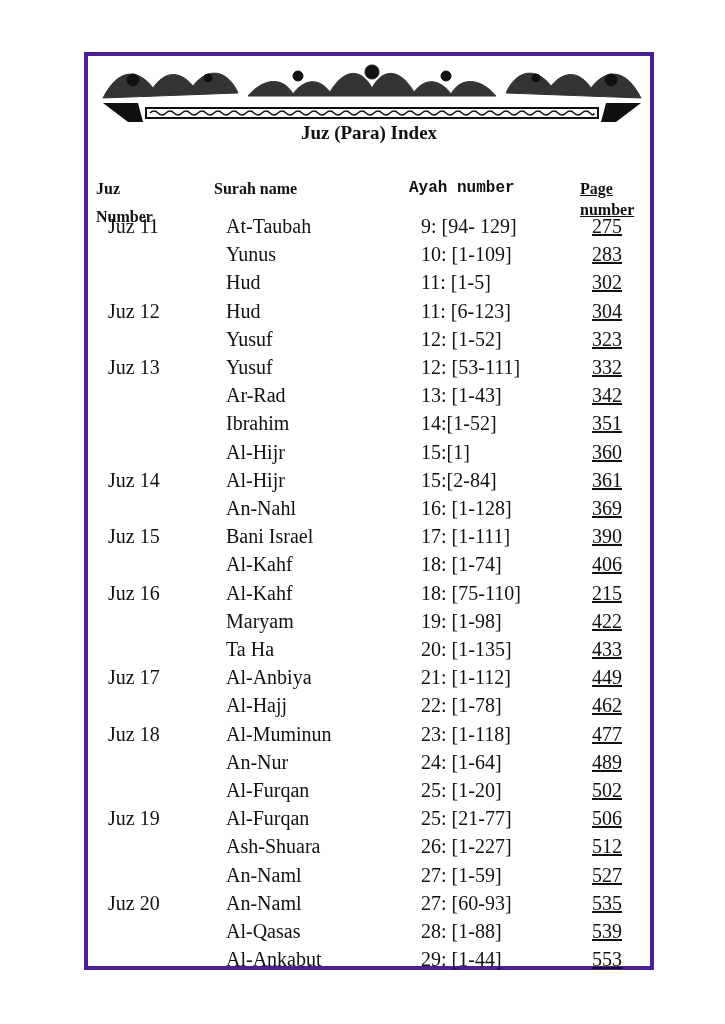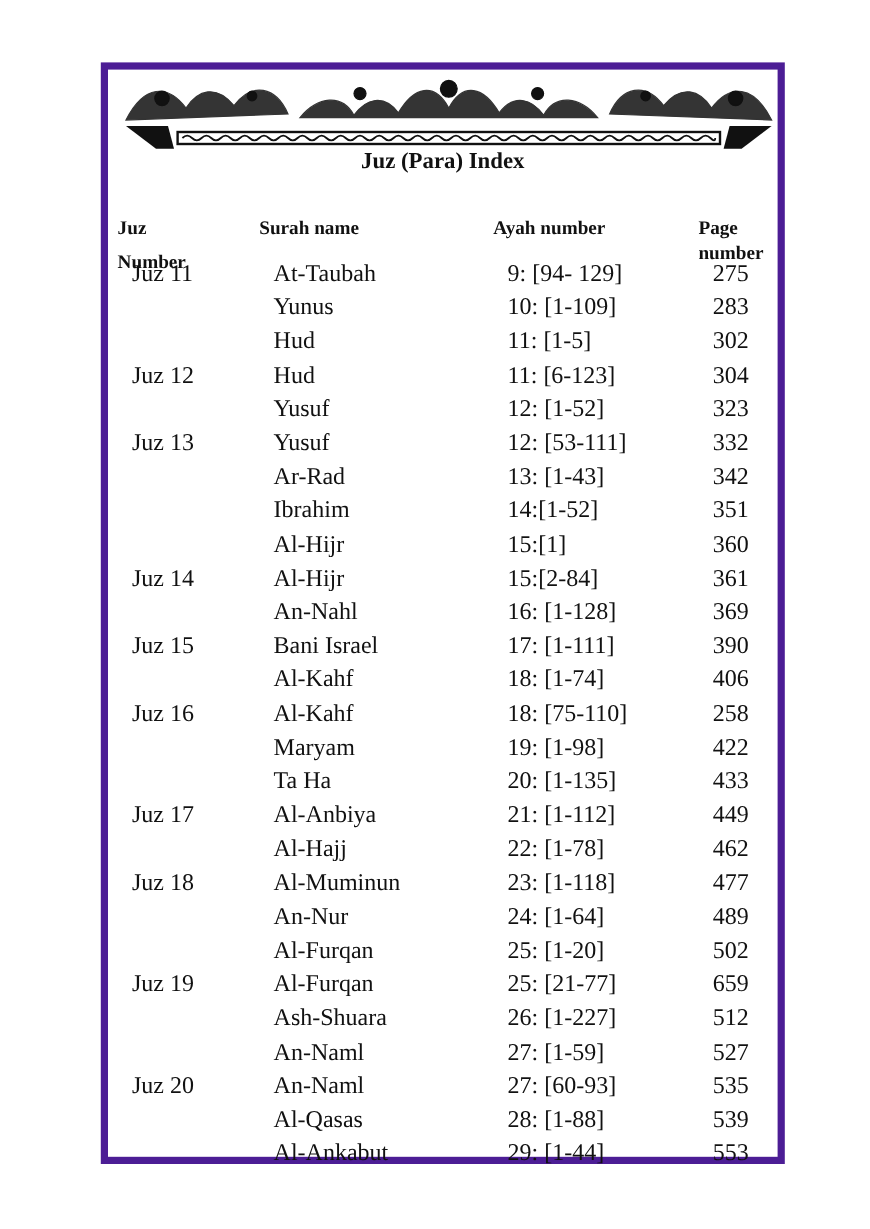--- a/index.html
+++ b/index.html
@@ -1,26 +1,26 @@
 <!DOCTYPE html>
 <html><head>
 <meta charset="utf-8">
 <style>
   html, body { margin: 0; padding: 0; background: #ffffff; }
   body { width: 725px; height: 1024px; position: relative; overflow: hidden;
          font-family: "Liberation Serif", "DejaVu Serif", serif; color: #111; }
   .frame { position: absolute; left: 84px; top: 52px; width: 570px; height: 918px;
-           border: 6px solid #4c1d95; box-sizing: border-box; }
+           border: 4px solid #4c1d95; box-sizing: border-box; }
   .ornament { position: absolute; left: 10px; top: 2px; width: 548px; height: 66px; }
   .title { position: absolute; left: 0; width: 100%; top: 66px; text-align: center;
            font-weight: bold; font-size: 19px; }
   .hdr { position: absolute; font-weight: bold; font-size: 16px; line-height: 21px; margin-top: 19px; }
   .row { position: absolute; left: 12px; width: 100%; height: 28px; font-size: 20px; text-align: right; }
   .cell { position: absolute; top: 0; white-space: nowrap; }
-  .c1 { left: 8px; } .c2 { left: 126px; } .c3 { left: 321px; } .c4 { left: 492px; }
+  .c1 { left: 8px; } .c2 { left: 126px; } .c3 { left: 321px; } .c4 { left: 492px; text-decoration: underline; }
 </style>
 </head>
 <body>
 
 <div class="frame">
   <svg class="ornament" viewBox="0 0 548 66">
     <g fill="#111" stroke="#111">
       <path d="M5 40 C20 10, 40 10, 55 30 C65 15, 80 10, 95 28 C110 8, 130 12, 140 35 Z" opacity="0.85"></path>
       <path d="M150 38 C165 20, 185 18, 195 36 C205 22, 220 18, 232 34 C245 12, 262 8, 274 30 C286 8, 303 12, 316 34 C328 18, 343 22, 353 36 C363 18, 383 20, 398 38 Z" opacity="0.85"></path>
       <path d="M408 35 C418 12, 438 8, 453 28 C468 10, 483 15, 493 30 C508 10, 528 10, 543 40 Z" opacity="0.85"></path>
@@ -40,21 +40,21 @@
     </g>
   </svg>
 
   <div class="title">Juz (Para) Index</div>
 
   <div class="hdr c1" style="top:103px;">
     <div>Juz</div>
     <div style="margin-top:7px;">Number</div>
   </div>
   <div class="hdr c2" style="top:103px;">Surah name</div>
-  <div class="hdr c3" style="top:103px;">Ayah number</div>
+  <div class="hdr c3" style="top:103px;font-family:Liberation Mono, monospace;">Ayah number</div>
   <div class="hdr c4" style="top:103px;">
     <div>Page</div>
     <div>number</div>
   </div>
 
   <div id="rows">
       <div class="row" style="top: 159px;">
         <span class="cell c1">Juz 11</span>
         <span class="cell c2">At-Taubah</span>
         <span class="cell c3">9: [94- 129]</span>
@@ -129,21 +129,21 @@
       <div class="row" style="top: 497.4px;">
         <span class="cell c1"></span>
         <span class="cell c2">Al-Kahf</span>
         <span class="cell c3">18: [1-74]</span>
         <span class="cell c4">406</span>
       </div>
       <div class="row" style="top: 525.6px;">
         <span class="cell c1">Juz 16</span>
         <span class="cell c2">Al-Kahf</span>
         <span class="cell c3">18: [75-110]</span>
-        <span class="cell c4">258</span>
+        <span class="cell c4">215</span>
       </div>
       <div class="row" style="top: 553.8px;">
         <span class="cell c1"></span>
         <span class="cell c2">Maryam</span>
         <span class="cell c3">19: [1-98]</span>
         <span class="cell c4">422</span>
       </div>
       <div class="row" style="top: 582px;">
         <span class="cell c1"></span>
         <span class="cell c2">Ta Ha</span>
@@ -177,21 +177,21 @@
       <div class="row" style="top: 723px;">
         <span class="cell c1"></span>
         <span class="cell c2">Al-Furqan</span>
         <span class="cell c3">25: [1-20]</span>
         <span class="cell c4">502</span>
       </div>
       <div class="row" style="top: 751.2px; padding-left: 16px;">
         <span class="cell c1">Juz 19</span>
         <span class="cell c2">Al-Furqan</span>
         <span class="cell c3">25: [21-77]</span>
-        <span class="cell c4">659</span>
+        <span class="cell c4">506</span>
       </div>
       <div class="row" style="top: 779.4px;">
         <span class="cell c1"></span>
         <span class="cell c2">Ash-Shuara</span>
         <span class="cell c3">26: [1-227]</span>
         <span class="cell c4">512</span>
       </div>
       <div class="row" style="top: 807.6px;">
         <span class="cell c1"></span>
         <span class="cell c2">An-Naml</span>

